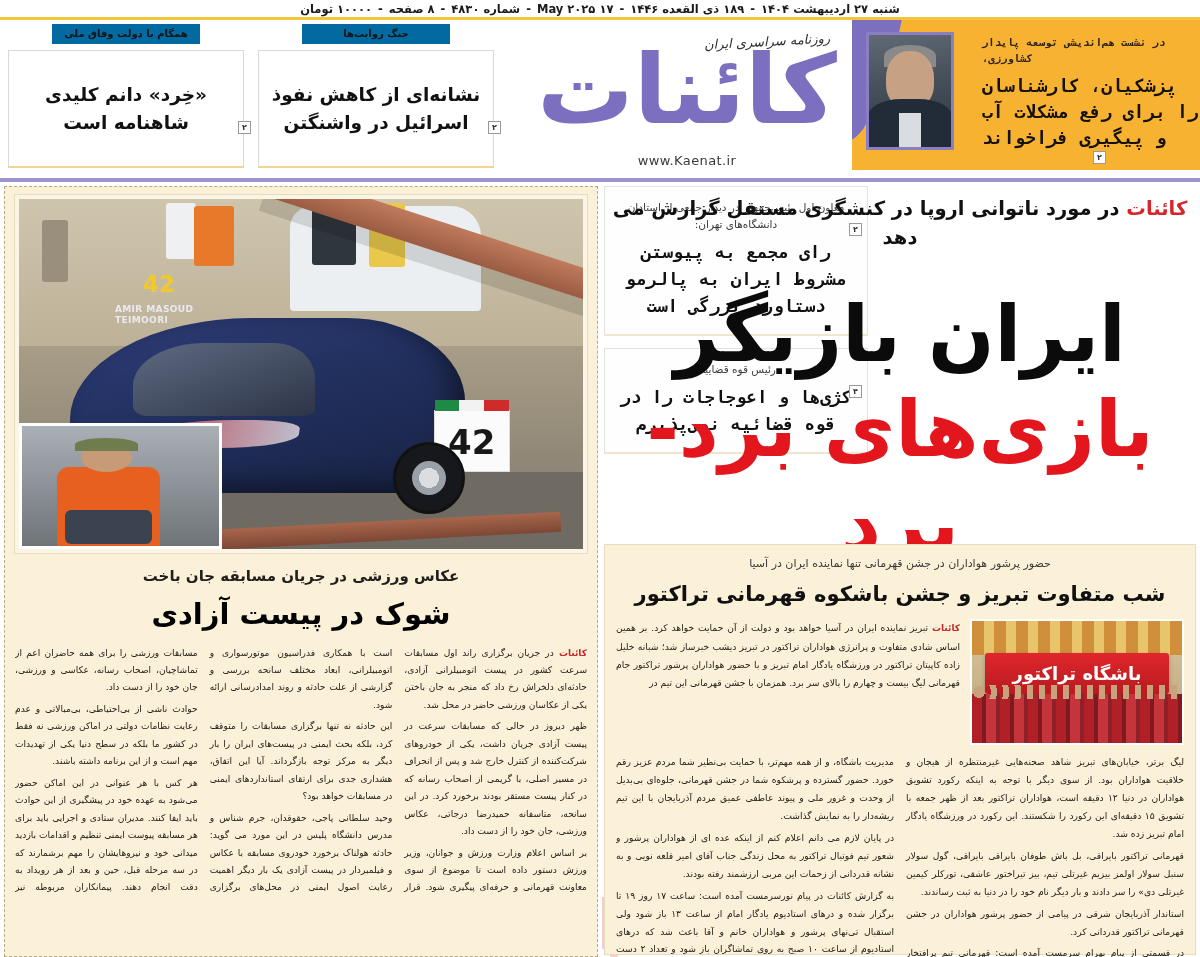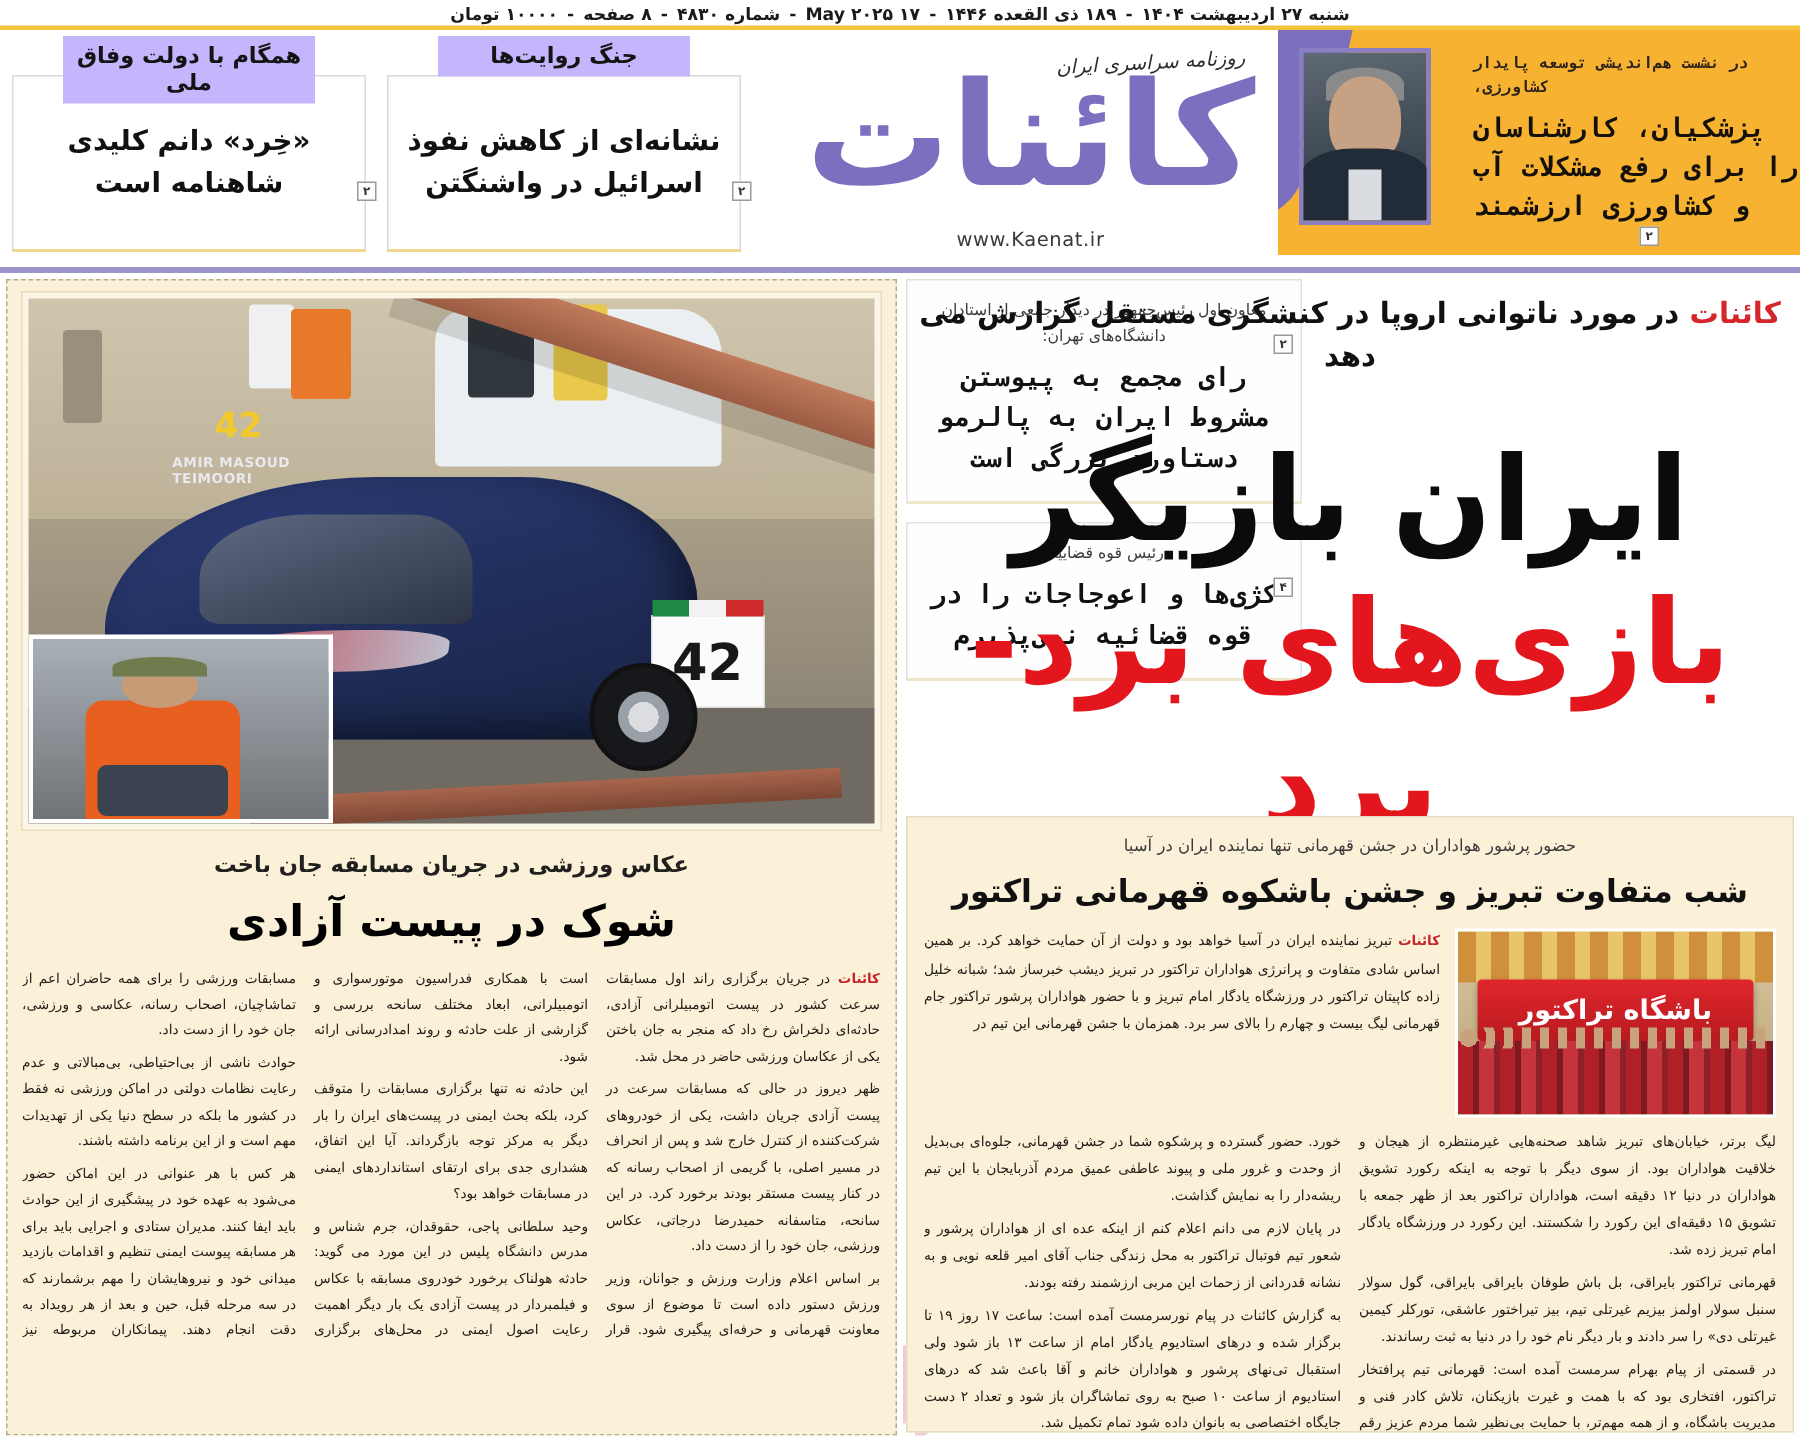--- a/index.html
+++ b/index.html
@@ -136,23 +136,23 @@
 
   
   .teasers {
     position: absolute; top: 4px; left: 8px;
     width: 500px; height: 150px;
     display: flex; flex-direction: row-reverse; gap: 14px;
   }
   .teaser { position: relative; width: 236px; padding-top: 26px; }
   .teaser .tag {
     position: absolute; top: 0; left: 0; right: 0;
-    margin: 0 auto; width: 168px;
-    background: #c4b5fd;
-    color: #141414; font-size: 15px; font-weight: bold;
+    margin: 0 auto; width: 148px;
+    background: #0369a1;
+    color: #141414; font-size: 10px; font-weight: bold;
     text-align: center; padding: 4px 0 5px;
   }
   .teaser .box {
     border: 1px solid #d9d9d9;
     border-bottom: 2px solid #f0d68e;
     background: #ffffff;
     height: 118px;
     display: flex; align-items: center; justify-content: center;
     padding: 6px 12px;
   }
@@ -448,21 +448,21 @@
     <span class="seg">۱۰۰۰۰ تومان</span>
   </div>
 
   <div class="header">
 
     <div class="promo">
       <div class="swoosh"></div>
       <div class="swoosh2"></div>
       <div class="promo-text">
         <div class="promo-kicker">در نشست هم‌اندیشی توسعه پایدار کشاورزی،</div>
-        <div class="promo-title">پزشکیان، کارشناسان را برای رفع مشکلات آب و کشاورزی ارزشمند</div>
+        <div class="promo-title">پزشکیان، کارشناسان را برای رفع مشکلات آب و پیگیری فراخواند</div>
       </div>
       <div class="promo-photo">
         <div class="hair"></div>
         <div class="face"></div>
         <div class="body"></div>
         <div class="shirt"></div>
       </div>
       <div class="promo-page-badge">
         <span class="pbadge">۲</span>
       </div>
@@ -607,20 +607,21 @@
           <div class="t-photo">
             <div class="sky"></div>
             <div class="banner">باشگاه تراکتور</div>
             <div class="crowd"></div>
           </div>
         </div>
 
         <div class="cols">
           <p>لیگ برتر، خیابان‌های تبریز شاهد صحنه‌هایی غیرمنتظره از هیجان و خلاقیت هواداران بود. از سوی دیگر با توجه به اینکه رکورد تشویق هواداران در دنیا ۱۲ دقیقه است، هواداران تراکتور بعد از ظهر جمعه با تشویق ۱۵ دقیقه‌ای این رکورد را شکستند. این رکورد در ورزشگاه یادگار امام تبریز زده شد.</p>
           <p>قهرمانی تراکتور بایراقی، بل باش طوفان بایراقی بایراقی، گول سولار سنبل سولار اولمز بیزیم غیرتلی تیم، بیز تیراختور عاشقی، تورکلر کیمین غیرتلی دی» را سر دادند و بار دیگر نام خود را در دنیا به ثبت رساندند.</p>
+          <p>استاندار آذربایجان شرقی در پیامی از حضور پرشور هواداران در جشن قهرمانی تراکتور قدردانی کرد.</p>
           <p>در قسمتی از پیام بهرام سرمست آمده است: قهرمانی تیم پرافتخار تراکتور، افتخاری بود که با همت و غیرت بازیکنان، تلاش کادر فنی و مدیریت باشگاه، و از همه مهم‌تر، با حمایت بی‌نظیر شما مردم عزیز رقم خورد. حضور گسترده و پرشکوه شما در جشن قهرمانی، جلوه‌ای بی‌بدیل از وحدت و غرور ملی و پیوند عاطفی عمیق مردم آذربایجان با این تیم ریشه‌دار را به نمایش گذاشت.</p>
           <p>در پایان لازم می دانم اعلام کنم از اینکه عده ای از هواداران پرشور و شعور تیم فوتبال تراکتور به محل زندگی جناب آقای امیر قلعه نویی و به نشانه قدردانی از زحمات این مربی ارزشمند رفته بودند.</p>
           <p>به گزارش کائنات در پیام نورسرمست آمده است: ساعت ۱۷ روز ۱۹ تا برگزار شده و درهای استادیوم یادگار امام از ساعت ۱۳ باز شود ولی استقبال تی‌نهای پرشور و هواداران خانم و آقا باعث شد که درهای استادیوم از ساعت ۱۰ صبح به روی تماشاگران باز شود و تعداد ۲ دست جایگاه اختصاصی به بانوان داده شود تمام تکمیل شد.</p>
         </div>
       </div>
 
     </div>
 
   </div>
 </div>

